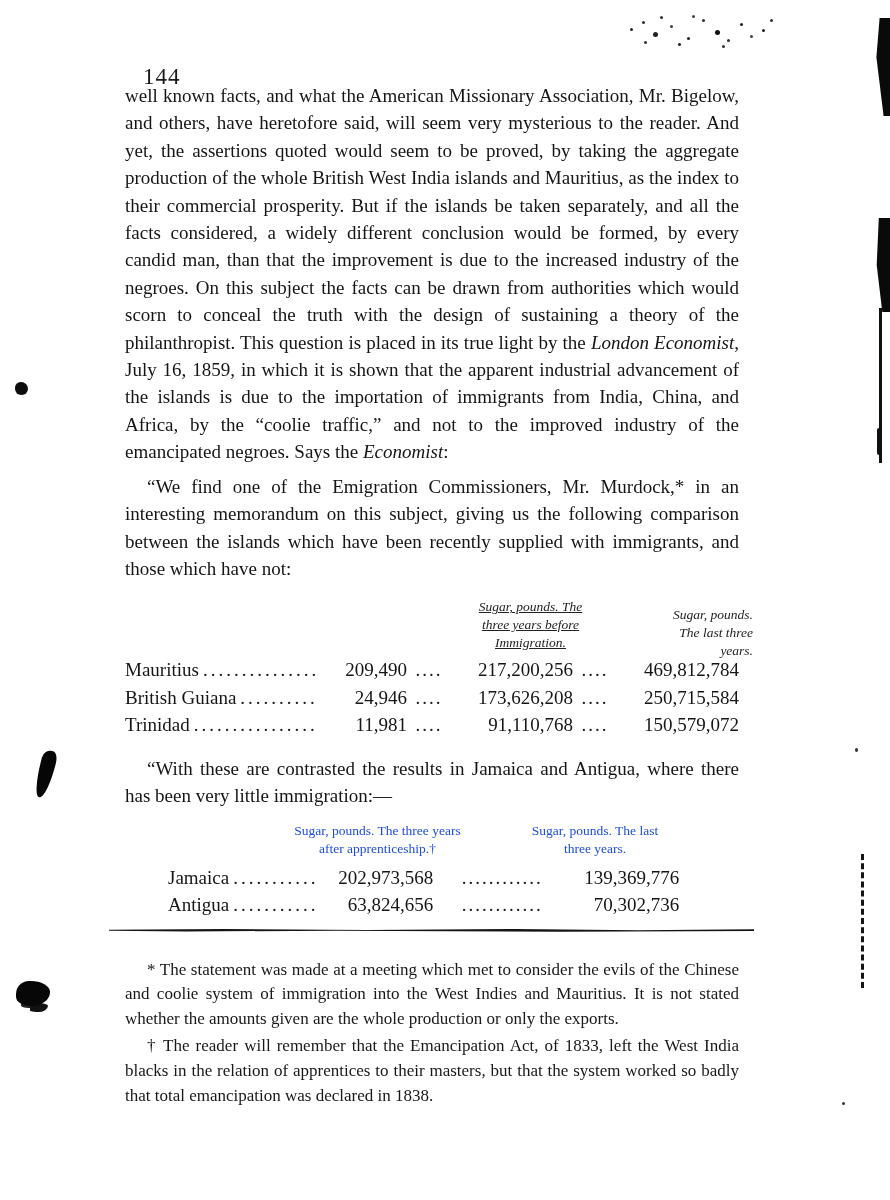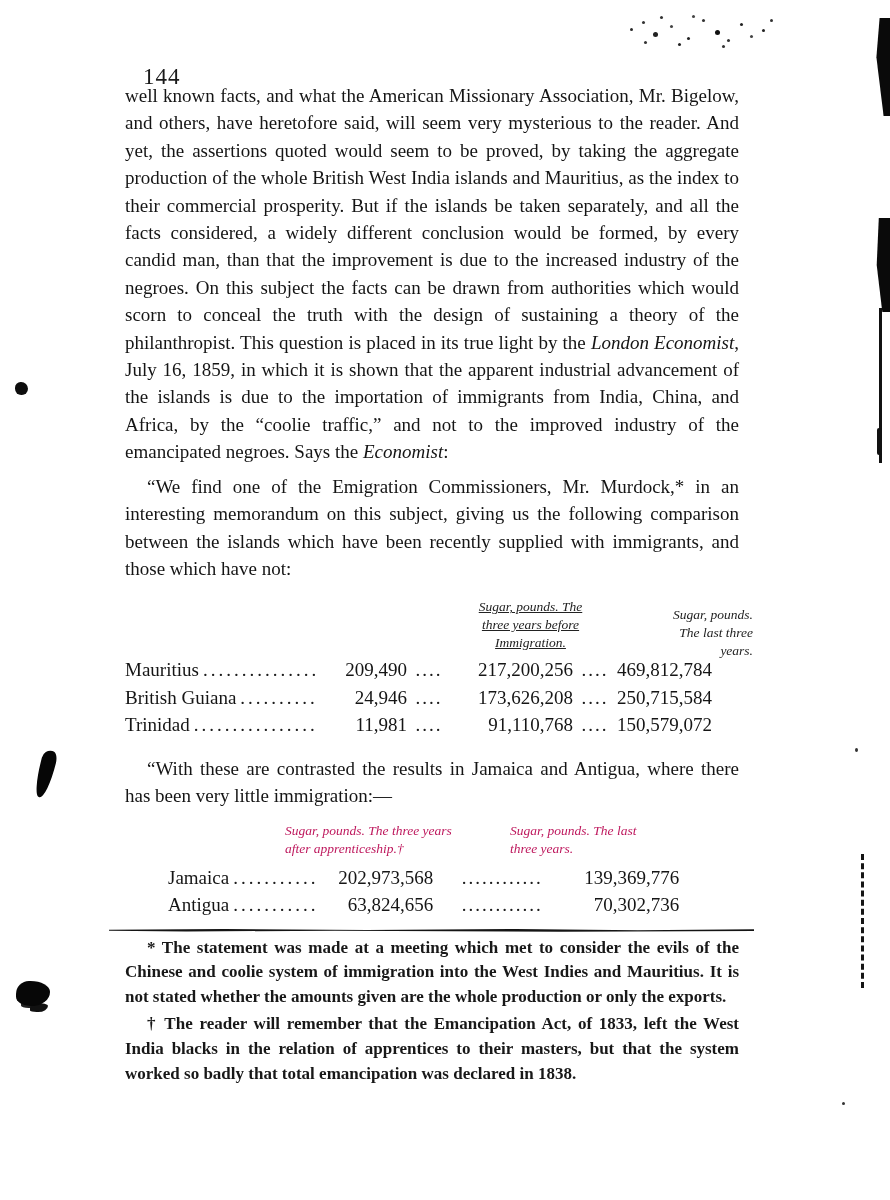--- a/index.html
+++ b/index.html
@@ -46,44 +46,43 @@
   }
   .t1h1{position:absolute;left:186px;width:150px;bottom:2px;}
   .t1h2{position:absolute;left:323px;width:165px;top:0;text-decoration:underline;}
   .t1h3{position:absolute;left:488px;width:140px;top:8px;text-align:right;padding-left:18px;box-sizing:border-box;}
   .trow{display:flex;line-height:27.5px;white-space:nowrap;}
   .trow .nm{flex:0 0 auto;}
   .trow .lead{flex:1 1 auto;overflow:hidden;letter-spacing:3px;padding-left:4px;color:#1d1d1d;}
   .t1 .v1{flex:0 0 92px;text-align:right;}
   .t1 .sp{flex:0 0 44px;text-align:center;letter-spacing:2px;color:#1d1d1d;}
   .t1 .v2{flex:0 0 122px;text-align:right;}
-  .t1 .v3{flex:0 0 122px;text-align:left;}
+  .t1 .v3{flex:0 0 122px;text-align:right;}
   
   .t2{margin-top:12px;font-size:19px;}
   .t2head{
     position:relative;height:42px;
-    font-style:italic;font-size:13.5px;line-height:18px;color:#be185d;
-    text-align:left;white-space:pre-line;
+    font-size:13.5px;line-height:18px;color:#1d4ed8;
+    text-align:center;white-space:pre-line;
   }
   .t2h1{position:absolute;left:160px;width:185px;top:0;}
   .t2h2{position:absolute;left:385px;width:170px;top:0;}
   .t2 .trow{padding-left:43px;}
   .t2 .v1{flex:0 0 118px;text-align:right;}
   .t2 .mid{flex:0 0 138px;text-align:center;overflow:hidden;letter-spacing:2px;color:#1d1d1d;}
   .t2 .v2{flex:0 0 108px;text-align:right;}
   .t2 .tail{flex:1 1 auto;}
   
   .fnrule{
     margin:10px 0 0 -16px;width:645px;height:3px;background:#141414;
     clip-path:polygon(0 35%,18% 10%,40% 45%,63% 15%,82% 55%,100% 20%,100% 80%,70% 100%,35% 70%,12% 95%,0 70%);
   }
   .footnotes{
-    margin-top:4px;font-size:17px;line-height:24.6px;color:#181818;
+    margin-top:26px;font-size:17px;line-height:24.6px;color:#181818;
     text-align:justify;
-    font-weight:bold;
   }
   .fn{margin:0 0 3px 0;text-indent:22px;}
   
   .artifact{position:absolute;}
   .smudge{
     left:630px;top:28px;width:3px;height:3px;background:#2a2a2a;border-radius:50%;
     box-shadow:12px -7px 0 #333,24px 5px 0 1px #222,40px -3px 0 #444,57px 9px 0 #222,
       72px -9px 0 #333,86px 3px 0 1px #111,97px 11px 0 #333,110px -5px 0 #222,
       120px 7px 0 #444,14px 13px 0 #333,48px 15px 0 #222,92px 17px 0 #333,
       132px 1px 0 #222,140px -9px 0 #333,62px -13px 0 #444,30px -12px 0 #333;

